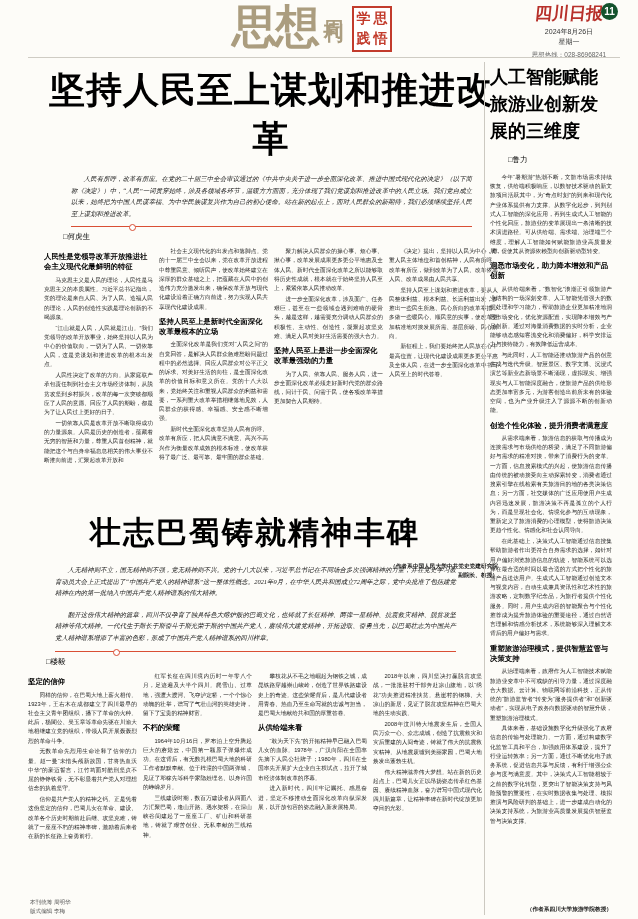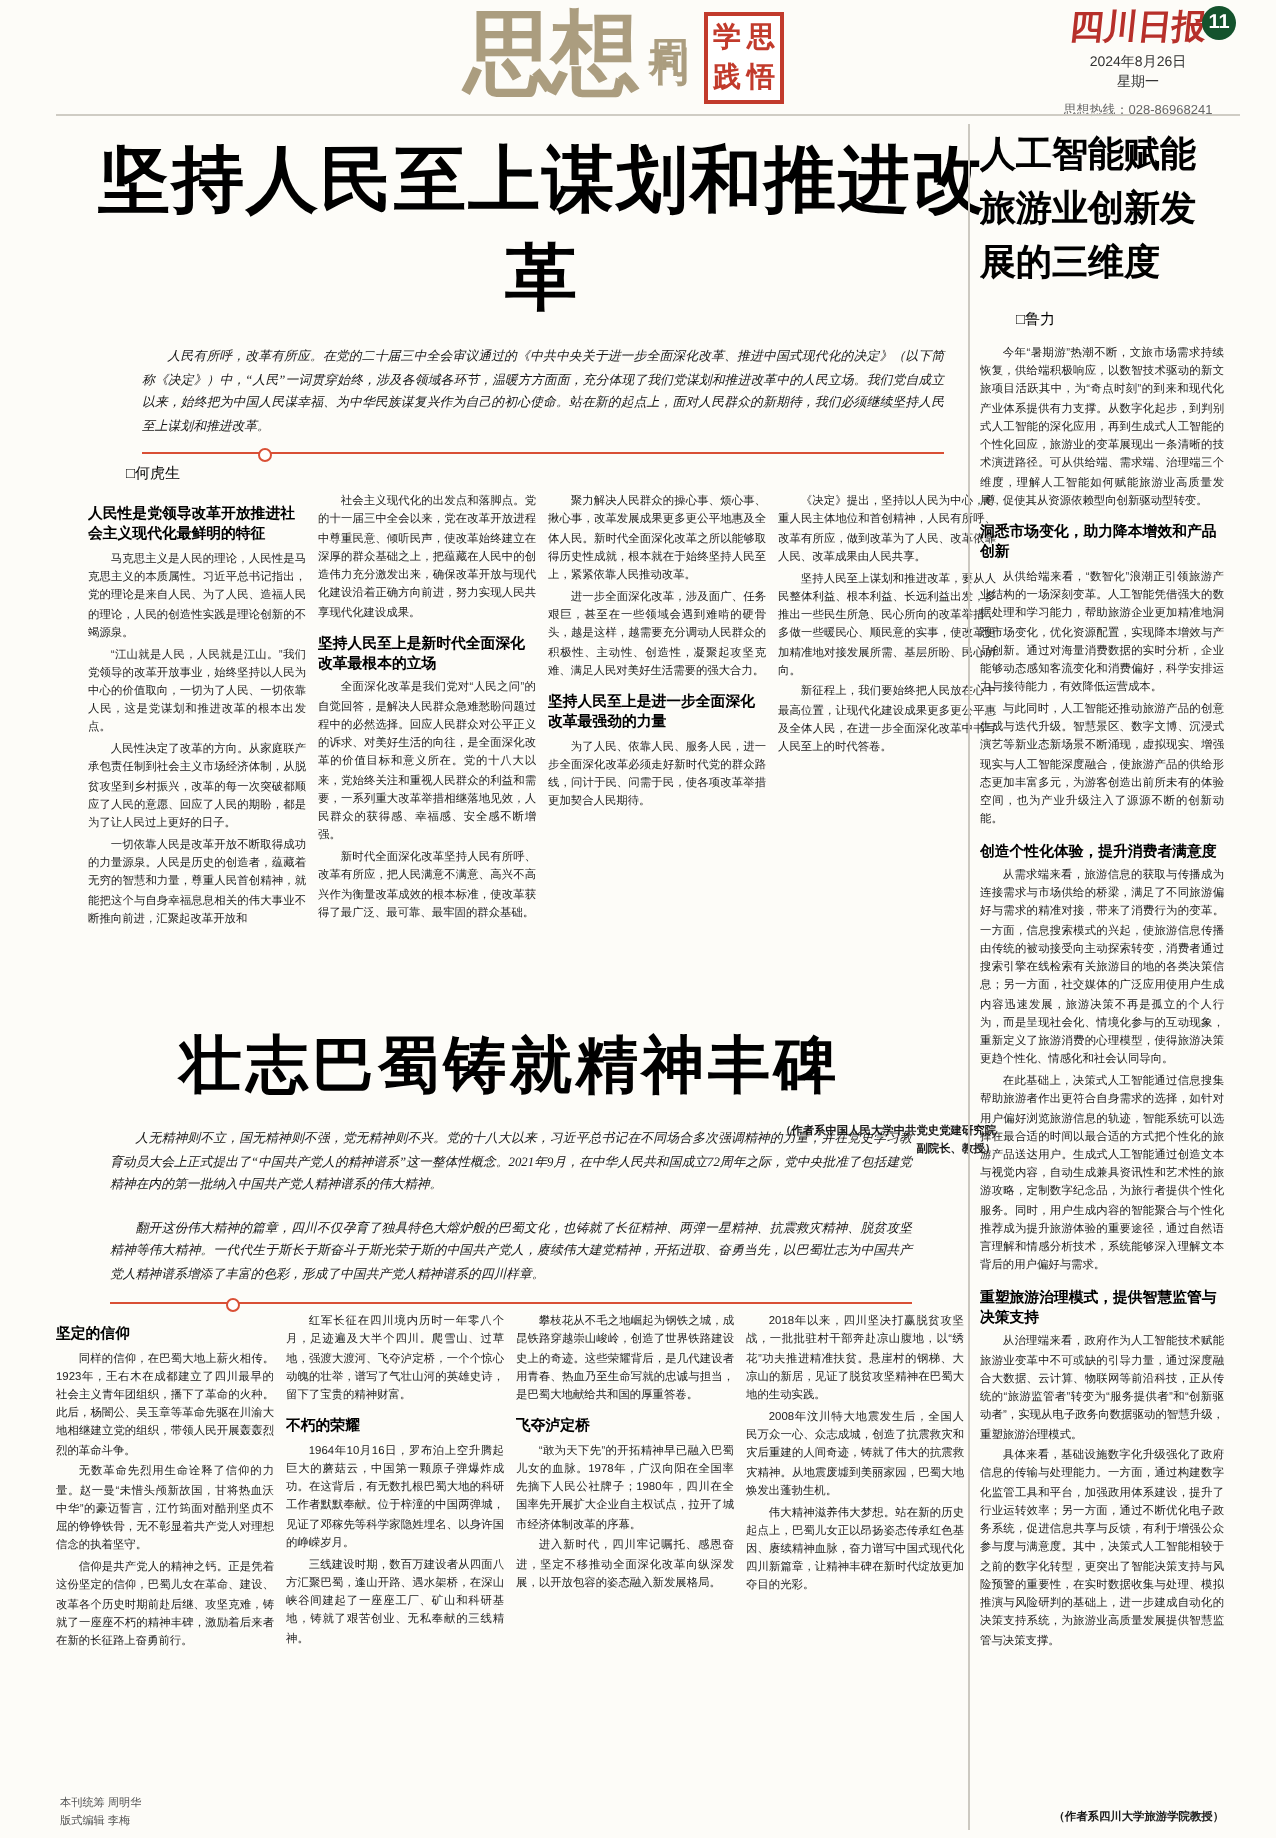--- a/index.html
+++ b/index.html
@@ -154,36 +154,37 @@
     <p class="attr attr-abs">（作者系四川大学旅游学院教授）</p>
   </aside>
 
   <section class="spirit-article">
     <h1 class="headline">壮志巴蜀铸就精神丰碑</h1>
     <p class="intro">人无精神则不立，国无精神则不强，党无精神则不兴。党的十八大以来，习近平总书记在不同场合多次强调精神的力量，并在党史学习教育动员大会上正式提出了“中国共产党人的精神谱系”这一整体性概念。2021年9月，在中华人民共和国成立72周年之际，党中央批准了包括建党精神在内的第一批纳入中国共产党人精神谱系的伟大精神。</p>
     <p class="intro">翻开这份伟大精神的篇章，四川不仅孕育了独具特色大熔炉般的巴蜀文化，也铸就了长征精神、两弹一星精神、抗震救灾精神、脱贫攻坚精神等伟大精神。一代代生于斯长于斯奋斗于斯光荣于斯的中国共产党人，赓续伟大建党精神，开拓进取、奋勇当先，以巴蜀壮志为中国共产党人精神谱系增添了丰富的色彩，形成了中国共产党人精神谱系的四川样章。</p>
     <div class="divider">
         <span class="dot"></span>
       </div>
+    <p class="byline">□楼毅</p>
     <div class="cols">
       <div class="col">
         <h2 class="bh">坚定的信仰</h2>
         <p class="bp">同样的信仰，在巴蜀大地上薪火相传。1923年，王右木在成都建立了四川最早的社会主义青年团组织，播下了革命的火种。此后，杨闇公、吴玉章等革命先驱在川渝大地相继建立党的组织，带领人民开展轰轰烈烈的革命斗争。</p>
         <p class="bp">无数革命先烈用生命诠释了信仰的力量。赵一曼“未惜头颅新故国，甘将热血沃中华”的豪迈誓言，江竹筠面对酷刑坚贞不屈的铮铮铁骨，无不彰显着共产党人对理想信念的执着坚守。</p>
         <p class="bp">信仰是共产党人的精神之钙。正是凭着这份坚定的信仰，巴蜀儿女在革命、建设、改革各个历史时期前赴后继、攻坚克难，铸就了一座座不朽的精神丰碑，激励着后来者在新的长征路上奋勇前行。</p>
       </div>
       <div class="col">
         <p class="bp">红军长征在四川境内历时一年零八个月，足迹遍及大半个四川。爬雪山、过草地，强渡大渡河、飞夺泸定桥，一个个惊心动魄的壮举，谱写了气壮山河的英雄史诗，留下了宝贵的精神财富。</p>
         <h2 class="bh">不朽的荣耀</h2>
         <p class="bp">1964年10月16日，罗布泊上空升腾起巨大的蘑菇云，中国第一颗原子弹爆炸成功。在这背后，有无数扎根巴蜀大地的科研工作者默默奉献。位于梓潼的中国两弹城，见证了邓稼先等科学家隐姓埋名、以身许国的峥嵘岁月。</p>
         <p class="bp">三线建设时期，数百万建设者从四面八方汇聚巴蜀，逢山开路、遇水架桥，在深山峡谷间建起了一座座工厂、矿山和科研基地，铸就了艰苦创业、无私奉献的三线精神。</p>
       </div>
       <div class="col">
         <p class="bp">攀枝花从不毛之地崛起为钢铁之城，成昆铁路穿越崇山峻岭，创造了世界铁路建设史上的奇迹。这些荣耀背后，是几代建设者用青春、热血乃至生命写就的忠诚与担当，是巴蜀大地献给共和国的厚重答卷。</p>
-        <h2 class="bh">飞夺泸定桥</h2>
+        <h2 class="bh">从供给端来看</h2>
         <p class="bp">“敢为天下先”的开拓精神早已融入巴蜀儿女的血脉。1978年，广汉向阳在全国率先摘下人民公社牌子；1980年，四川在全国率先开展扩大企业自主权试点，拉开了城市经济体制改革的序幕。</p>
         <p class="bp">进入新时代，四川牢记嘱托、感恩奋进，坚定不移推动全面深化改革向纵深发展，以开放包容的姿态融入新发展格局。</p>
       </div>
       <div class="col">
         <p class="bp">2018年以来，四川坚决打赢脱贫攻坚战，一批批驻村干部奔赴凉山腹地，以“绣花”功夫推进精准扶贫。悬崖村的钢梯、大凉山的新居，见证了脱贫攻坚精神在巴蜀大地的生动实践。</p>
         <p class="bp">2008年汶川特大地震发生后，全国人民万众一心、众志成城，创造了抗震救灾和灾后重建的人间奇迹，铸就了伟大的抗震救灾精神。从地震废墟到美丽家园，巴蜀大地焕发出蓬勃生机。</p>
         <p class="bp">伟大精神滋养伟大梦想。站在新的历史起点上，巴蜀儿女正以昂扬姿态传承红色基因、赓续精神血脉，奋力谱写中国式现代化四川新篇章，让精神丰碑在新时代绽放更加夺目的光彩。</p>
 
       </div>
     </div>

